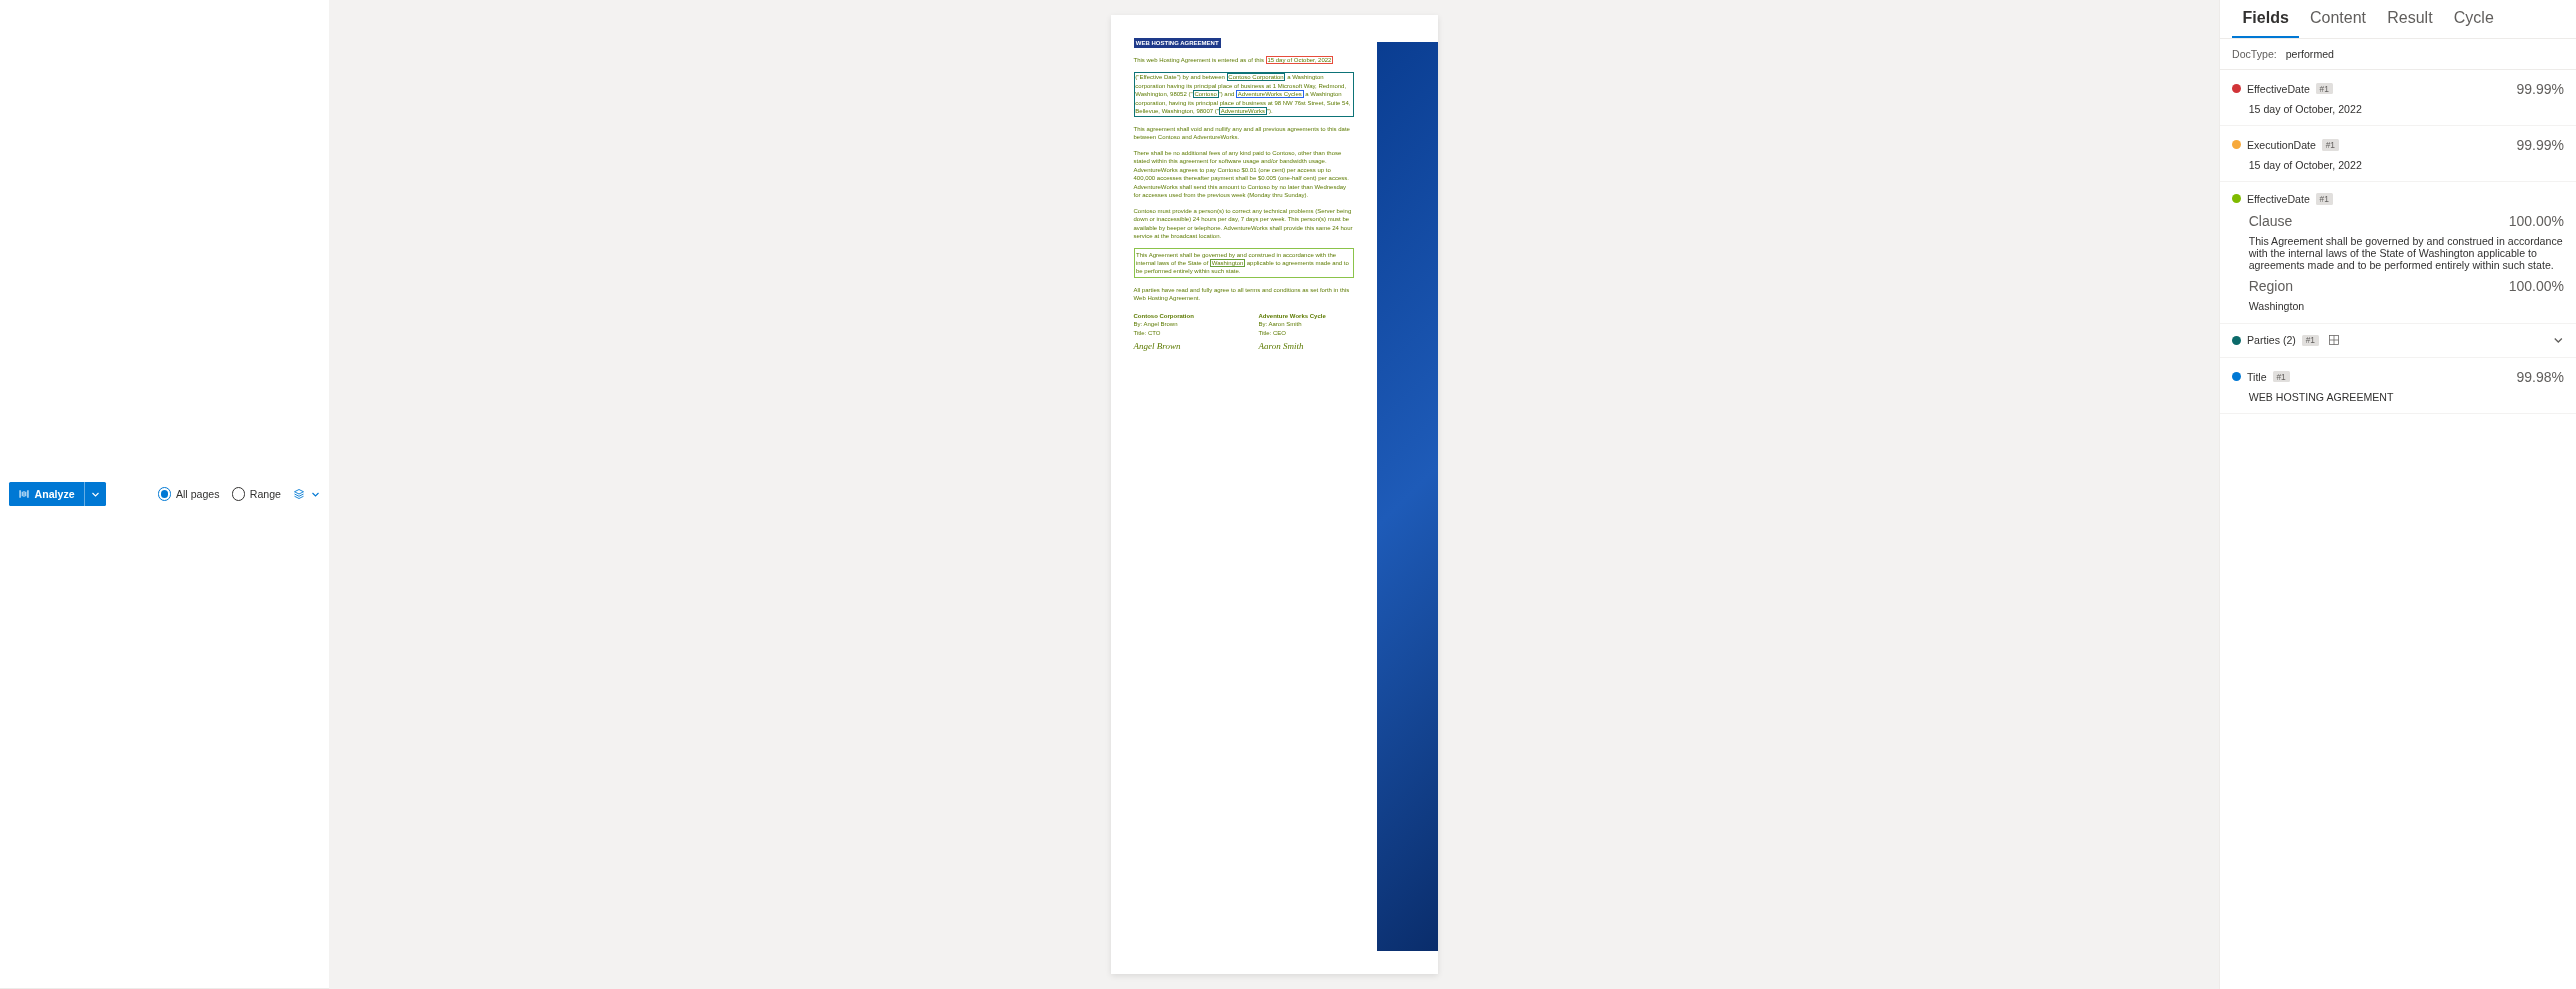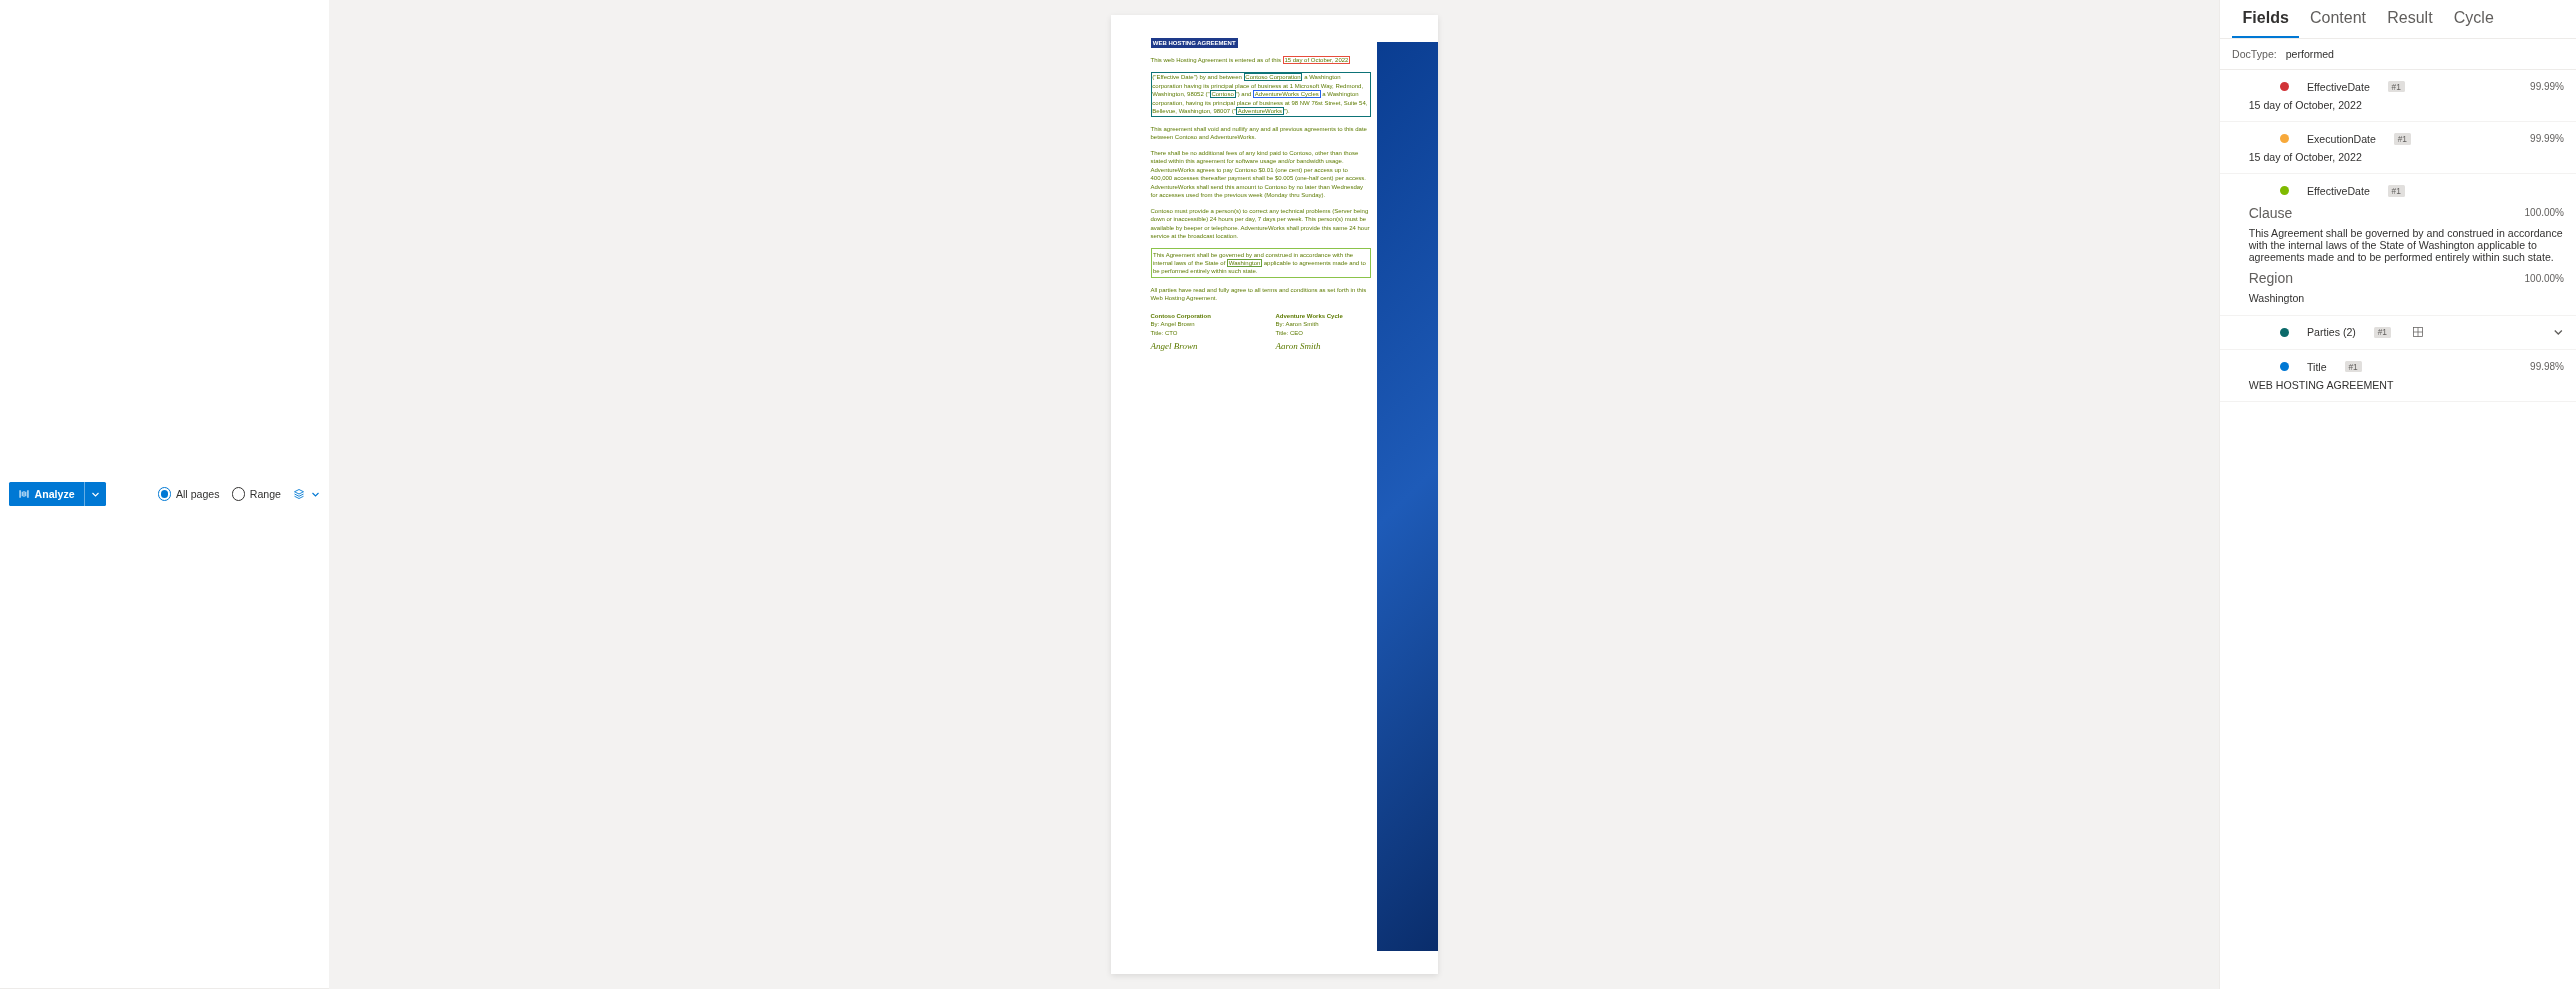--- a/index.html
+++ b/index.html
@@ -19,21 +19,21 @@
 .radio-item { display: flex; align-items: center; gap: 4.6px; cursor: pointer; }
 .radio-circle { width: 13.7px; height: 13.7px; border: 0.8px solid #323130; border-radius: 50%; display: flex; align-items: center; justify-content: center; }
 .radio-circle.checked { border-color: #0078d4; }
 .radio-dot { width: 7.6px; height: 7.6px; background: #0078d4; border-radius: 50%; }
 .toolbar-right { margin-left: auto; display: flex; align-items: center; gap: 6px; color: #0078d4; }
 
 
 .doc-area { flex: 1; display: flex; justify-content: center; padding: 15px; overflow: auto; }
 .doc-page { width: 327px; background: #fff; box-shadow: 0 1.5px 6px rgba(0,0,0,0.1); padding: 23px; position: relative; font-size: 6px; line-height: 1.4; }
 .doc-sidebar-img { position: absolute; right: 0; top: 27px; width: 61px; bottom: 23px; background: linear-gradient(135deg, #0a3d91, #1e5bb8, #0a2d6b); }
-.doc-content { width: 220px; color: #5c7a00; margin-left: 17px; }
+.doc-content { width: 220px; color: #5c7a00; }
 .doc-title { background: #1e3a8a; color: #fff; display: inline-block; padding: 0.8px 2.3px; font-weight: bold; margin-bottom: 7.6px; font-size: 6px; }
 .doc-para { margin-bottom: 7.6px; }
 .box-red { border: 0.8px solid #e74c3c; padding: 0 0.8px; }
 .box-teal { border: 0.8px solid #0d7377; padding: 0 0.8px; }
 .box-teal-block { border: 0.8px solid #0d7377; padding: 0.8px; display: inline-block; }
 .box-blue { border: 0.8px solid #2563eb; padding: 0 0.8px; }
 .box-green-block { border: 0.8px solid #8bc34a; padding: 1.5px; }
 .box-green { border: 0.8px solid #689f38; padding: 0 0.8px; }
 .sig-row { display: flex; gap: 30px; margin-top: 9px; }
 .sig-col { flex: 1; }
@@ -43,25 +43,25 @@
 .panel { width: 357px; background: #fff; border-left: 0.8px solid #edebe9; display: flex; flex-direction: column; }
 .tabs { display: flex; border-bottom: 0.8px solid #edebe9; padding: 0 12px; }
 .tab { padding: 9px 10.6px; cursor: pointer; color: #605e5c; font-size: 16px; }
 .tab.active { color: #323130; font-weight: 600; border-bottom: 2.3px solid #0078d4; }
 .doctype-row { padding: 9px 12px; border-bottom: 0.8px solid #edebe9; font-size: 10.6px; }
 .doctype-label { color: #605e5c; }
 .doctype-value { margin-left: 6px; font-weight: 400; }
 
 .fields-list { flex: 1; overflow-y: auto; }
 .field-item { padding: 10.6px 12px; border-bottom: 0.8px solid #f3f2f1; }
-.field-header { display: flex; align-items: center; gap: 18px; margin-left: 48px; }
+.field-header { display: flex; align-items: center; gap: 6px; }
 .field-dot { width: 9px; height: 9px; border-radius: 50%; flex-shrink: 0; }
 .field-name { font-size: 10.6px; color: #323130; }
 .field-badge { background: #e1dfdd; color: #605e5c; font-size: 8.4px; padding: 0.8px 3.8px; border-radius: 1.5px; }
-.field-conf { margin-left: auto; color: #605e5c; font-size: 10px; }
+.field-conf { margin-left: auto; color: #605e5c; font-size: 14px; }
 .field-value { margin-left: 16.7px; margin-top: 6px; font-size: 10.6px; color: #323130; }
 .sub-row { display: flex; align-items: center; margin-left: 16.7px; margin-top: 7.6px; }
 .sub-label { color: #605e5c; font-size: 14px; }
 .chevron-panel { margin-left: auto; color: #605e5c; }
 
 svg { display: block; }
 </style>
 </head>
 <body>
 

